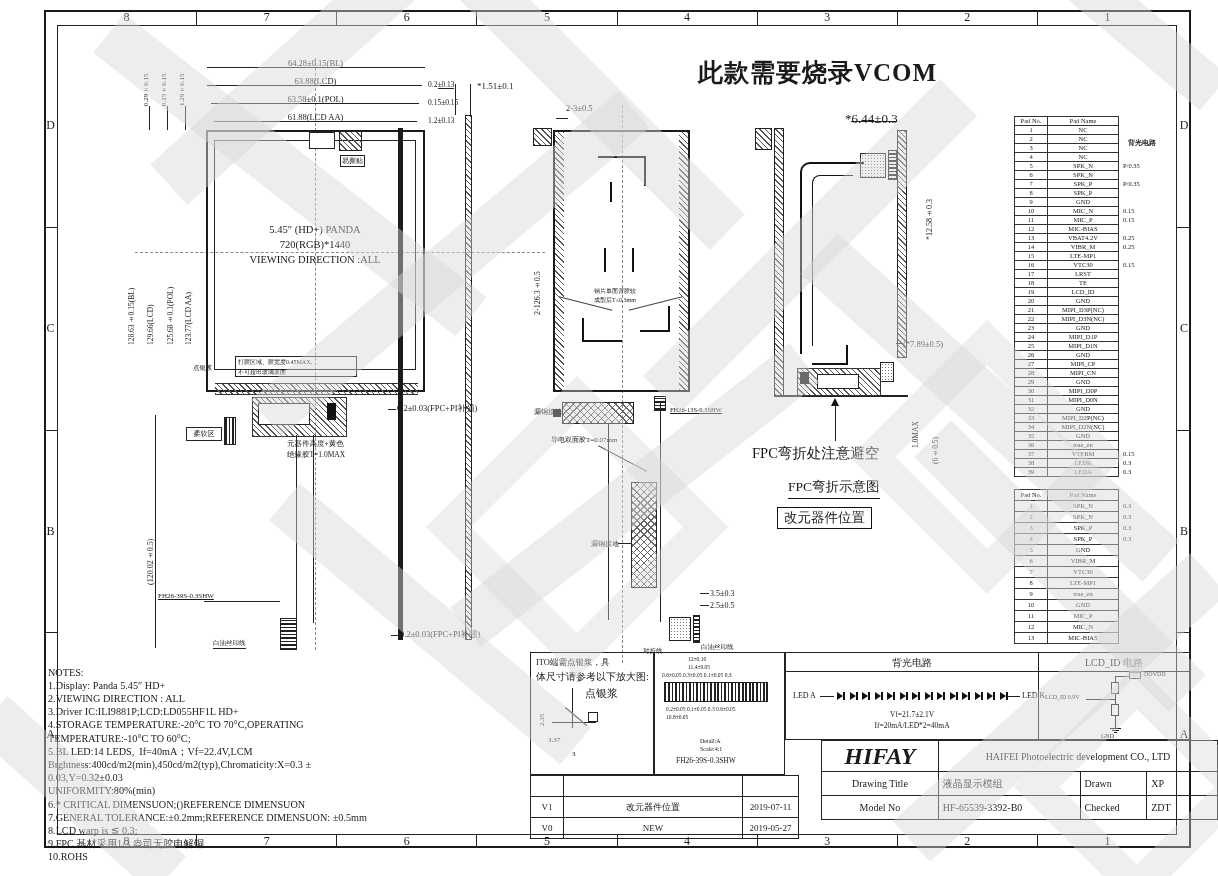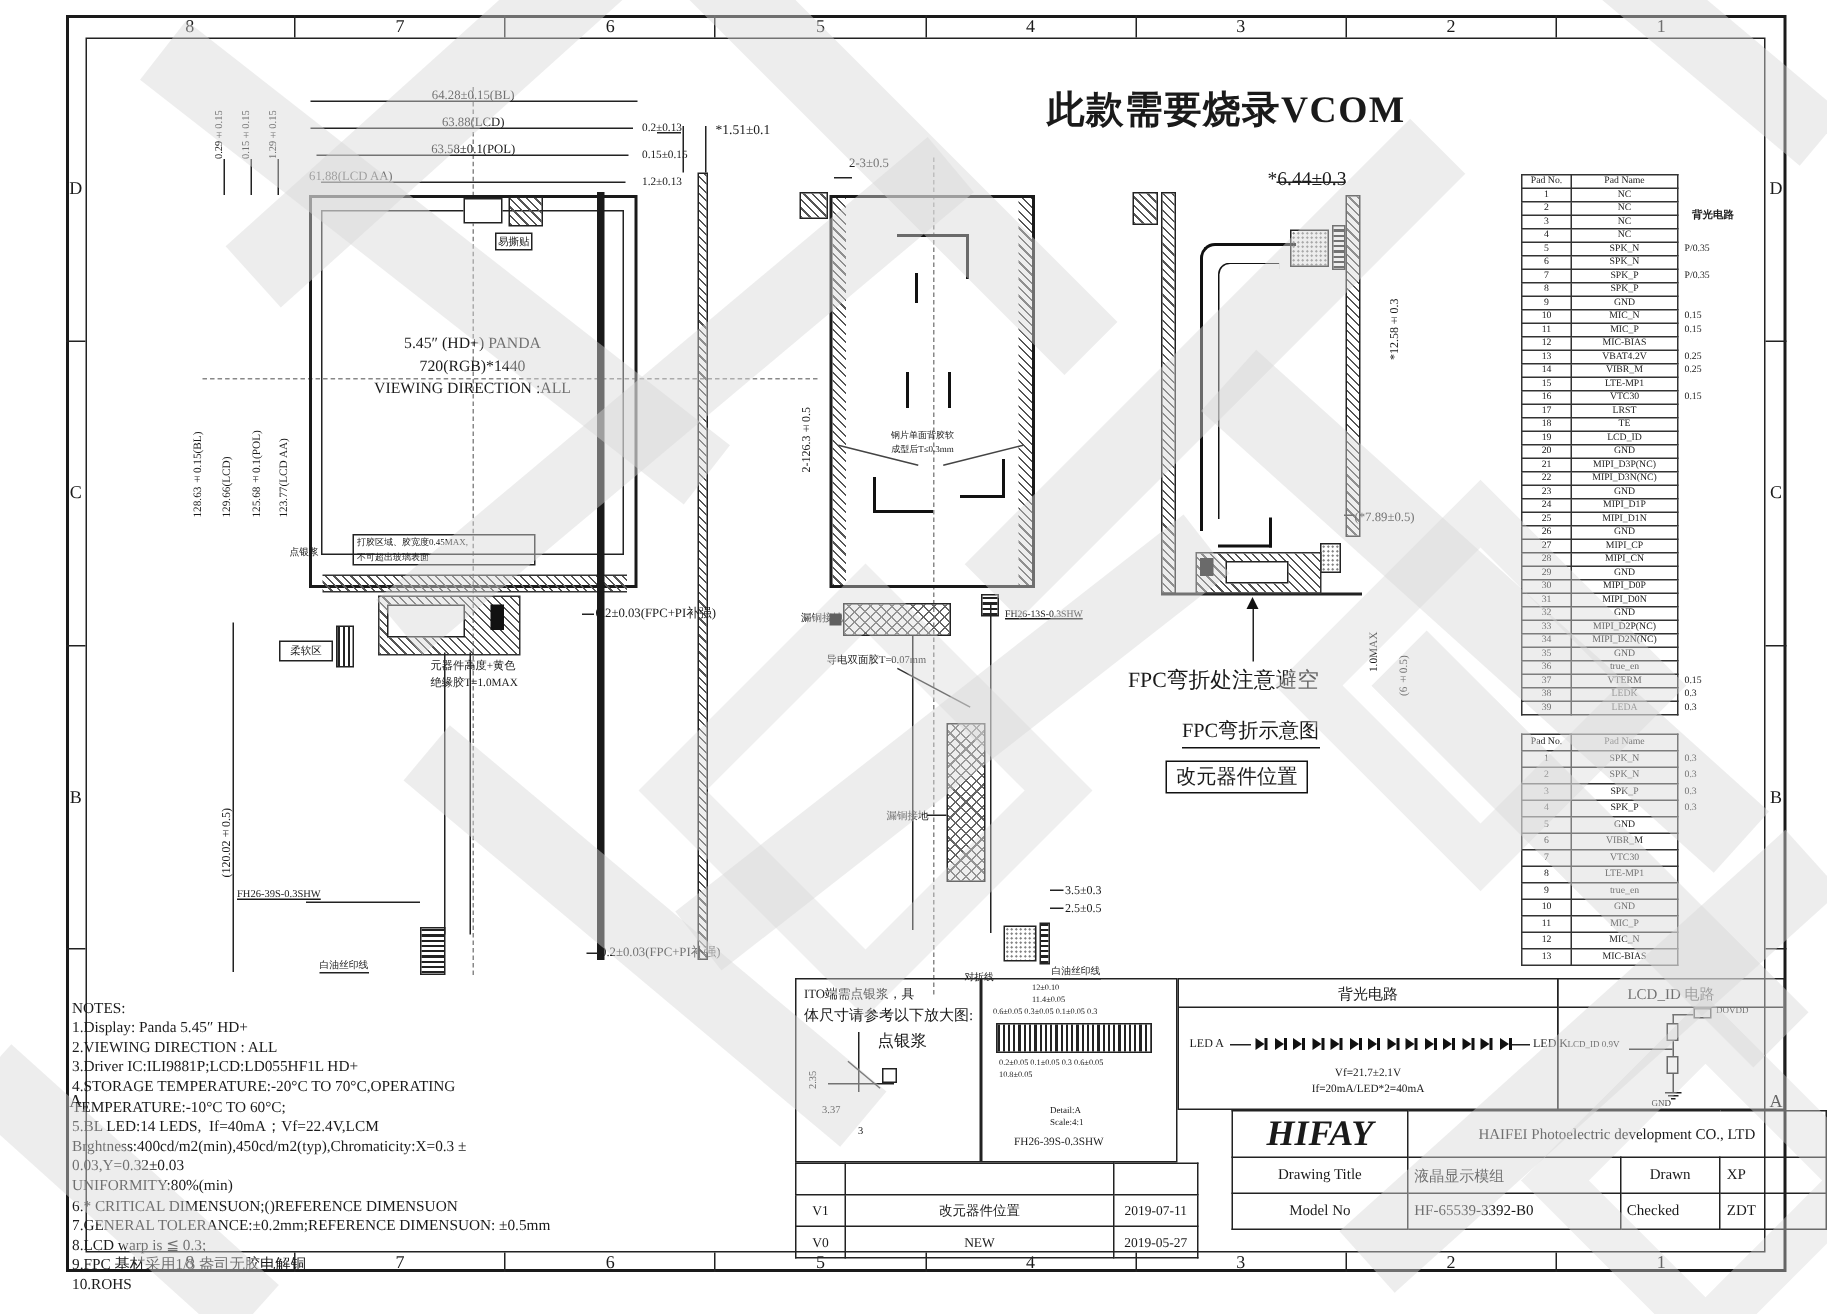--- a/index.html
+++ b/index.html
@@ -90,29 +90,29 @@
 
   <div class="lbl" style="left:698px;top:56px;font-size:25px;font-weight:600;letter-spacing:1px;">此款需要烧录VCOM</div>
 
   <div class="dash" style="left:315px;top:58px;height:592px;"></div>
   <div class="dashh" style="left:135px;top:252px;width:410px;"></div>
 
   <div class="box2" style="left:206px;top:130px;width:219px;height:262px;"></div>
   <div class="box" style="left:214px;top:140px;width:202px;height:230px;"></div>
   <div class="box" style="left:309px;top:132px;width:26px;height:17px;background:#fff;"></div>
   <div class="box hatch" style="left:339px;top:131px;width:23px;height:20px;"></div>
-  <div class="lbl" style="left:330px;top:155px;font-size:7px;border:1px solid #222;padding:0 1px;">易撕贴</div>
+  <div class="lbl" style="left:340px;top:155px;font-size:7px;border:1px solid #222;padding:0 1px;">易撕贴</div>
 
   <div class="lbl" style="left:206px;top:58px;width:219px;text-align:center;font-size:8.5px;">64.28±0.15(BL)</div>
   <div class="hl" style="left:207px;top:67px;width:218px;"></div>
   <div class="lbl" style="left:206px;top:76px;width:219px;text-align:center;font-size:8.5px;">63.88(LCD)</div>
   <div class="hl" style="left:207px;top:85px;width:215px;"></div>
   <div class="lbl" style="left:206px;top:94px;width:219px;text-align:center;font-size:8.5px;">63.58±0.1(POL)</div>
   <div class="hl" style="left:211px;top:103px;width:208px;"></div>
-  <div class="lbl" style="left:206px;top:112px;width:219px;font-size:8.5px;">61.88(LCD AA)</div>
+  <div class="lbl" style="left:206px;top:112px;width:219px;text-align:center;font-size:8.5px;">61.88(LCD AA)</div>
   <div class="hl" style="left:214px;top:121px;width:203px;"></div>
   <div class="lbl" style="left:428px;top:80px;font-size:7.5px;">0.2±0.13</div>
   <div class="lbl" style="left:428px;top:98px;font-size:7.5px;">0.15±0.15</div>
   <div class="lbl" style="left:428px;top:116px;font-size:7.5px;">1.2±0.13</div>
 
   <div class="vtext" style="left:142px;top:58px;height:48px;font-size:7px;">0.29±0.15</div>
   <div class="vtext" style="left:160px;top:58px;height:48px;font-size:7px;">0.15±0.15</div>
   <div class="vtext" style="left:178px;top:58px;height:48px;font-size:7px;">1.29±0.15</div>
   <div class="vl" style="left:149px;top:106px;height:24px;"></div>
   <div class="vl" style="left:167px;top:106px;height:24px;"></div>
@@ -670,21 +670,21 @@
     <tbody>
         <tr>
       <td style="width:115px;height:30px;">
         <span style="font-size:24px;font-weight:900;font-style:italic;letter-spacing:0px;">HIFAY</span>
       </td>
       <td colspan="3" style="width:288px;font-size:10px;">HAIFEI Photoelectric development CO., LTD</td>
     </tr>
     <tr>
       <td>Drawing Title</td>
       <td style="width:153px;text-align:left;">液晶显示模组</td>
-      <td style="width:62px;text-align:center;">Drawn</td>
+      <td style="width:62px;text-align:left;">Drawn</td>
       <td style="width:70px;text-align:left;">XP</td>
     </tr>
     <tr>
       <td>Model No</td>
       <td style="text-align:left;">HF-65539-3392-B0</td>
       <td style="text-align:left;">Checked</td>
       <td style="text-align:left;">ZDT</td>
     </tr>
   </tbody>
     </table>

